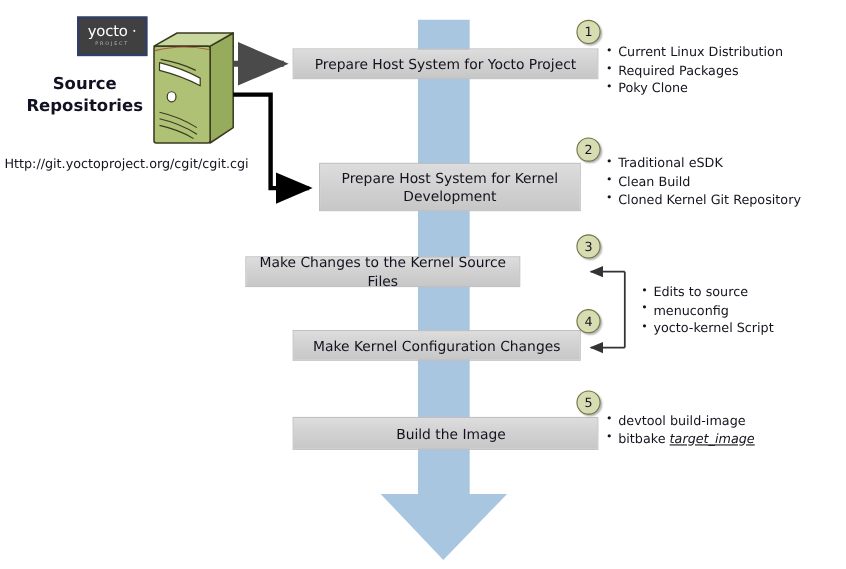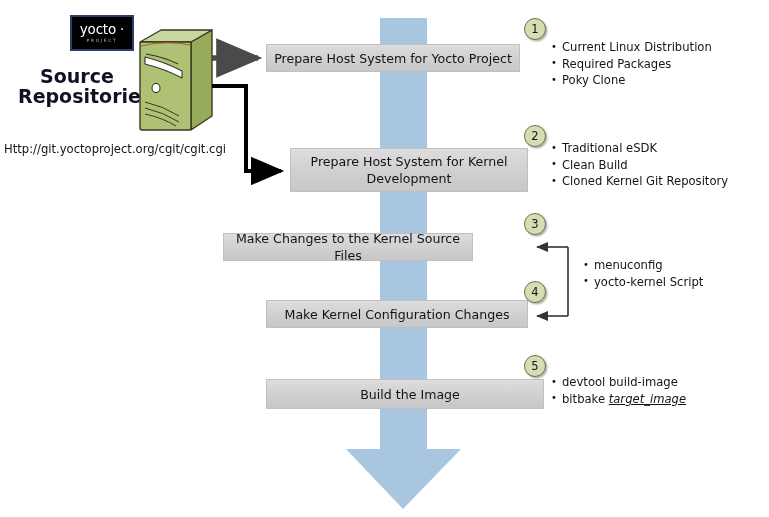--- a/index.html
+++ b/index.html
@@ -27,21 +27,21 @@
   #spine-arrow {
     left: 0; top: 0;
     width: 769px; height: 517px;
     pointer-events: none;
   }
 
   
   #yocto-logo {
     left: 70px; top: 15px;
     width: 64px; height: 36px;
-    background: #000000;
+    background: #404040;
     border: 2px solid #2f3f6b;
     box-sizing: border-box;
     display: flex;
     flex-direction: column;
     align-items: center;
     justify-content: center;
     line-height: 1;
   }
   #yocto-logo .logo-main {
     color: #ffffff;
@@ -57,21 +57,21 @@
     margin-top: 2px;
     white-space: nowrap;
   }
 
   
   #source-repo-label {
     left: 18px; top: 66px;
     width: 118px;
     text-align: center;
     font-weight: bold;
-    font-size: 19px;
+    font-size: 15px;
     line-height: 20px;
     color: #111122;
   }
   #source-repo-url {
     left: 4px; top: 142px;
     font-size: 11.6px;
     color: #14141e;
     white-space: nowrap;
   }
 
@@ -87,21 +87,21 @@
     border: 1px solid #c0c0c0;
     box-sizing: border-box;
     display: flex;
     align-items: center;
     justify-content: center;
     text-align: center;
     font-size: 12.6px;
     line-height: 17px;
     color: #13131f;
   }
-  #box-1 { left: 266px; top: 44px;  width: 254px; height: 28px; }
+  #box-1 { left: 266px; top: 44px;  width: 278px; height: 28px; }
   #box-2 { left: 290px; top: 148px; width: 238px; height: 44px; }
   #box-3 { left: 223px; top: 233px; width: 250px; height: 28px; }
   #box-4 { left: 266px; top: 300px; width: 262px; height: 28px; }
   #box-5 { left: 266px; top: 379px; width: 278px; height: 30px; padding-left: 10px; }
 
   
   .step-circle {
     width: 22px; height: 22px;
     border-radius: 50%;
     background: #d7dcb2;
@@ -270,20 +270,21 @@
 
   <ul id="annot-2" class="abs annot-list">
     <li>
       <span class="cont">Traditional eSDK</span>
     </li>
     <li>Clean Build</li>
     <li>Cloned Kernel Git Repository</li>
   </ul>
 
   <ul id="annot-3" class="abs annot-list">
+    <li>Edits to source</li>
     <li>menuconfig</li>
     <li>yocto-kernel Script</li>
   </ul>
 
   <ul id="annot-5" class="abs annot-list">
     <li>
       <span>devtool build-image</span>
     </li>
     <li>
       <span>bitbake </span><span class="ital">target_image</span>

